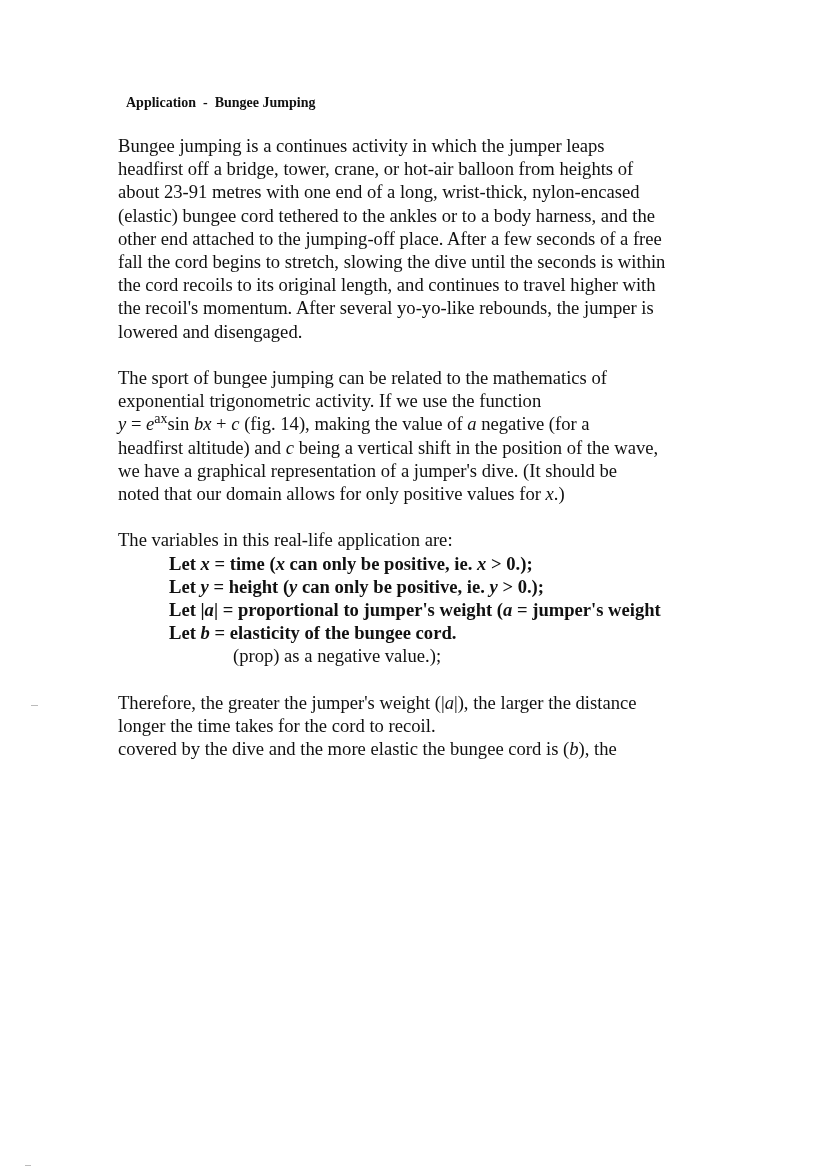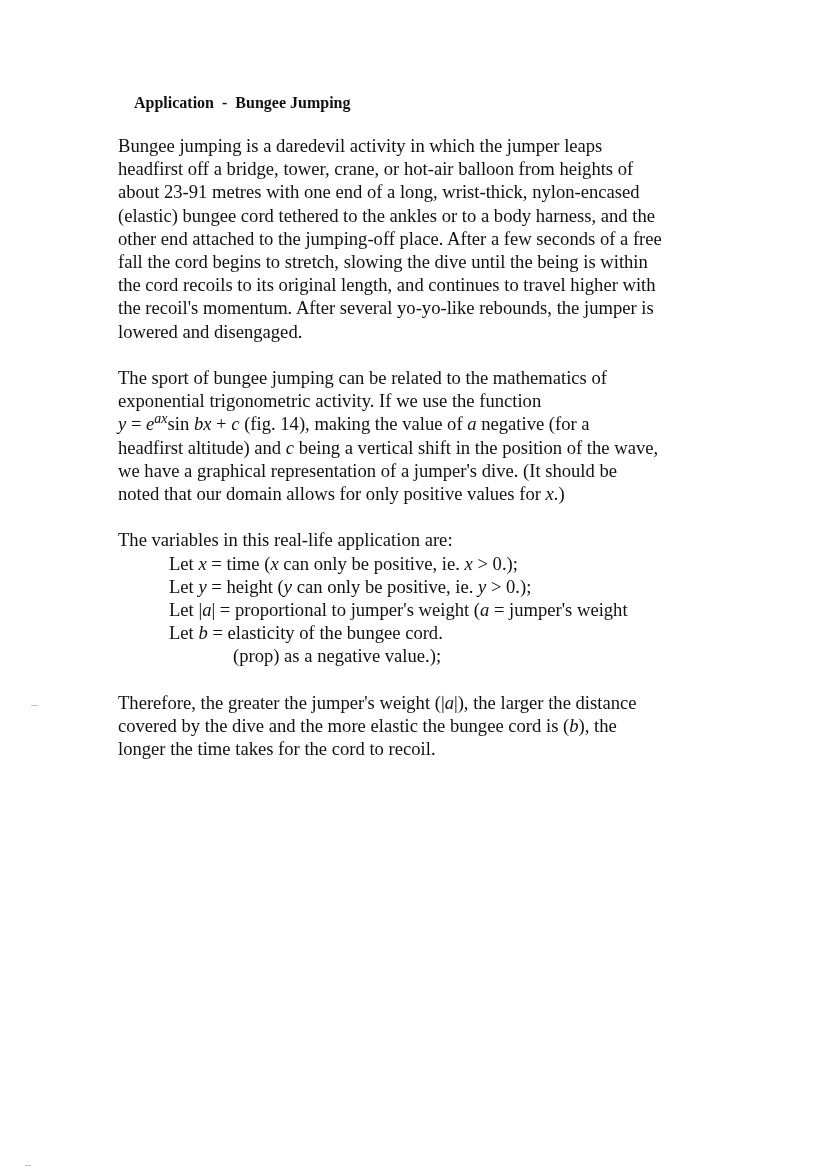--- a/index.html
+++ b/index.html
@@ -3,44 +3,44 @@
   <meta charset="utf-8">
   <style>
     html, body { margin: 0; padding: 0; background: #ffffff; }
     body { width: 827px; height: 1170px; position: relative; overflow: hidden; }
     .page {
       position: absolute; left: 118px; top: 92px; width: 600px;
       font-family: "Liberation Serif", "DejaVu Serif", serif;
       color: #111111;
     }
     .title {
-      font-weight: bold; font-size: 16px; line-height: 22px;
-      margin: 0 0 20px 16px; white-space: pre;
+      font-weight: bold; font-size: 14px; line-height: 22px;
+      margin: 0 0 20px 8px; white-space: pre;
     }
     .para { font-size: 18.6px; line-height: 23.2px; margin: 0 0 23.2px 0; }
     .line { display: block; white-space: nowrap; }
-    .indent1 { padding-left: 51px; }
+    .indent1 { padding-left: 51px; font-weight: bold; }
     .indent2 { padding-left: 115px; }
     i { font-style: italic; }
-    sup.exp { font-size: 14px; vertical-align: 7px; line-height: 0; font-style: italic; }
+    sup.exp { font-size: 14px; vertical-align: 7px; line-height: 0; }
     .mark { position: absolute; height: 1px; background: #bbbbbb; }
   </style>
 </head>
 <body>
 
 <div class="page">
   <div class="title">Application  -  Bungee Jumping</div>
 
   <div class="para">
-    <span class="line">Bungee jumping is a daredevil activity in which the jumper leaps</span>
+    <span class="line">Bungee jumping is a continues activity in which the jumper leaps</span>
     <span class="line">headfirst off a bridge, tower, crane, or hot-air balloon from heights of</span>
     <span class="line">about 23-91 metres with one end of a long, wrist-thick, nylon-encased</span>
     <span class="line">(elastic) bungee cord tethered to the ankles or to a body harness, and the</span>
     <span class="line">other end attached to the jumping-off place. After a few seconds of a free</span>
-    <span class="line">fall the cord begins to stretch, slowing the dive until the being is within</span>
+    <span class="line">fall the cord begins to stretch, slowing the dive until the seconds is within</span>
     <span class="line">the cord recoils to its original length, and continues to travel higher with</span>
     <span class="line">the recoil's momentum. After several yo-yo-like rebounds, the jumper is</span>
     <span class="line">lowered and disengaged.</span>
   </div>
 
   <div class="para">
     <span class="line">The sport of bungee jumping can be related to the mathematics of</span>
     <span class="line">exponential trigonometric activity.  If we use the function</span>
     <span class="line"><i>y</i><span> = </span><i>e</i><sup class="exp">ax</sup><span>sin </span><i>bx</i><span> + </span><i>c</i><span> (fig. 14), making the value of </span><i>a</i><span> negative (for a</span></span>
     <span class="line"><span>headfirst altitude) and </span><i>c</i><span> being a vertical shift in the position of the wave,</span></span>
@@ -52,19 +52,19 @@
     <span class="line">The variables in this real-life application are:</span>
     <span class="line indent1"><span>Let  </span><i>x</i><span> = time    (</span><i>x</i><span> can only be positive, ie. </span><i>x</i><span> &gt; 0.);</span></span>
     <span class="line indent1"><span>Let  </span><i>y</i><span> = height  (</span><i>y</i><span> can only be positive, ie. </span><i>y</i><span> &gt; 0.);</span></span>
     <span class="line indent1"><span>Let |</span><i>a</i><span>| = proportional to jumper's weight  (</span><i>a</i><span> = jumper's weight</span></span>
     <span class="line indent1"><span>Let  </span><i>b</i><span> = elasticity of the bungee cord.</span></span>
     <span class="line indent2">(prop) as a negative value.);</span>
   </div>
 
   <div class="para">
     <span class="line"><span>Therefore, the greater the jumper's weight (|</span><i>a</i><span>|), the larger the distance</span></span>
+    <span class="line">longer the time takes for the cord to recoil.</span>
     <span class="line"><span>covered by the dive and the more elastic the bungee cord is (</span><i>b</i><span>), the</span></span>
-    <span class="line">longer the time takes for the cord to recoil.</span>
   </div>
 </div>
 
 <div class="mark" style="left:31px; top:705px; width:7px;"></div>
 <div class="mark" style="left:25px; top:1165px; width:6px;"></div>
 
 </body></html>

